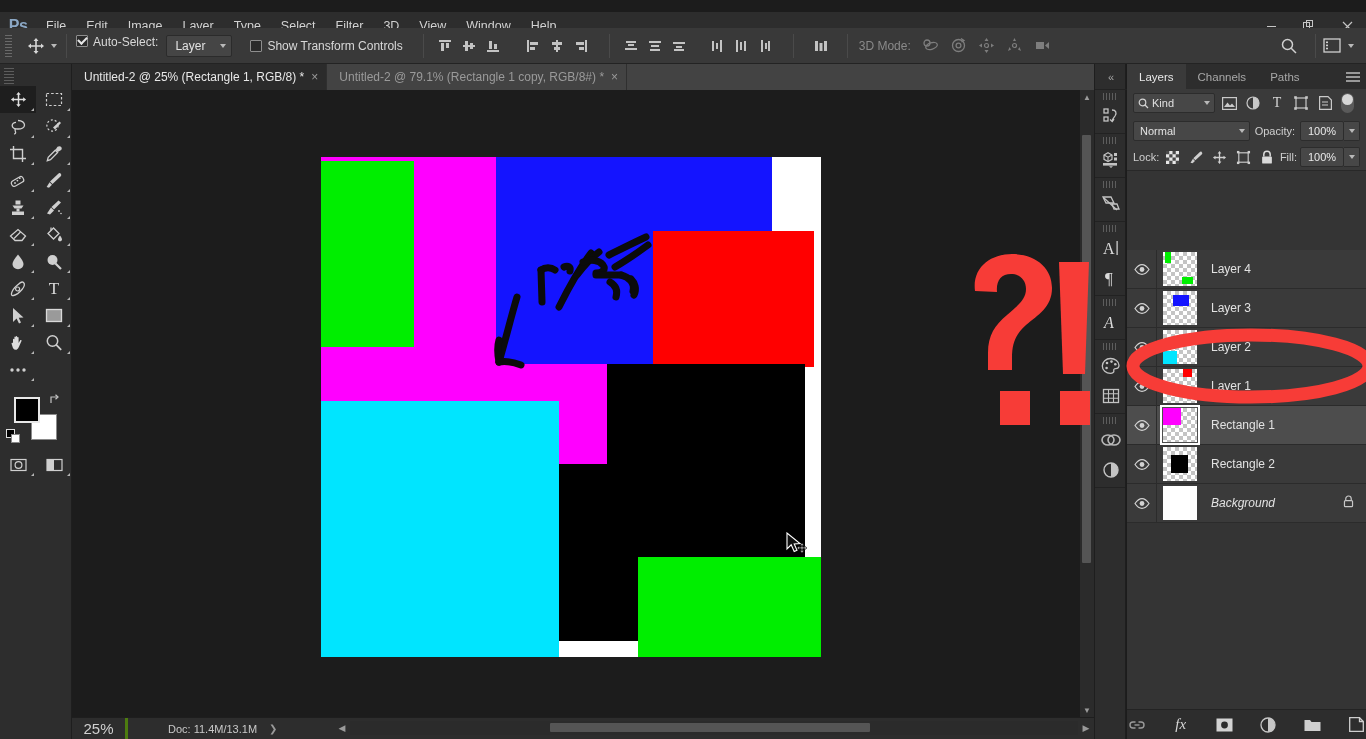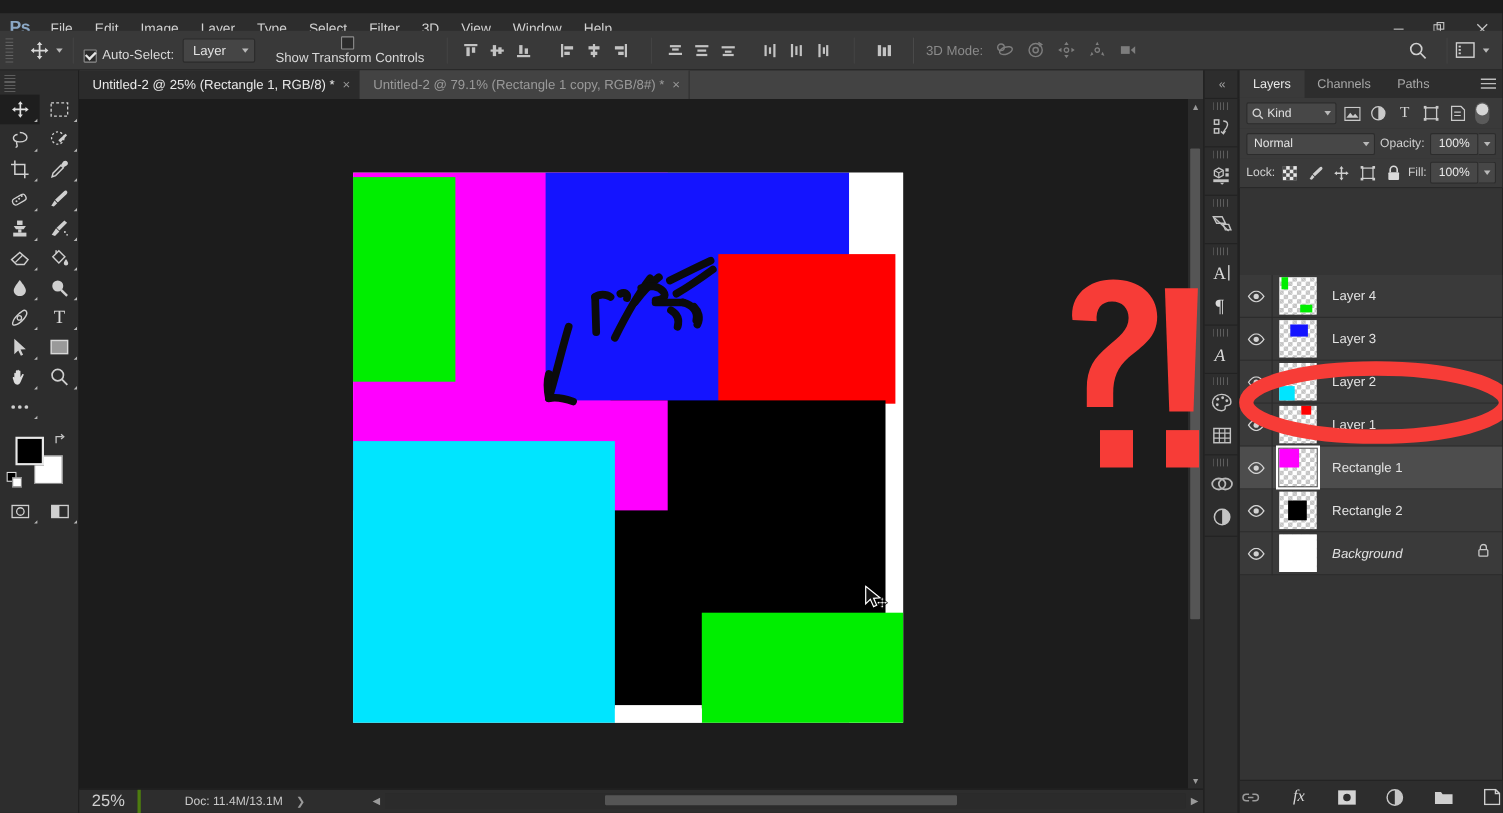--- a/index.html
+++ b/index.html
@@ -244,30 +244,30 @@
       <div class="opt-tool-box">
         <svg width="18" height="18" viewBox="0 0 18 18">
           <path d="M9 1 L11.5 4 L9.8 4 L9.8 8.2 L14 8.2 L14 6.5 L17 9 L14 11.5 L14 9.8 L9.8 9.8 L9.8 14 L11.5 14 L9 17 L6.5 14 L8.2 14 L8.2 9.8 L4 9.8 L4 11.5 L1 9 L4 6.5 L4 8.2 L8.2 8.2 L8.2 4 L6.5 4 Z" fill="#d7d7d7"></path>
         </svg>
       </div>
       <div class="caret"></div>
     </div>
 
     <div class="vdiv"></div>
 
-    <div style="display:flex;align-items:flex-end;">
+    <div style="display:flex;align-items:flex-start;">
       <span class="chk on"></span>
       <span class="opt-label">Auto-Select:</span>
       <div class="opt-select">
         <span>Layer</span>
         <span class="caret" style="margin-left:10px;"></span>
       </div>
     </div>
 
-    <div style="display:flex;align-items:center;margin-left:18px;flex-direction:column;">
+    <div style="display:flex;align-items:center;margin-left:18px;">
       <span class="chk"></span>
       <span class="opt-label">Show Transform Controls</span>
     </div>
 
     <div class="vdiv" style="margin-left:20px;"></div>
 
     <div style="display:flex;">
       <div class="align-btn">
         <svg width="16" height="16" viewBox="0 0 16 16">
             <rect x="2" y="2" width="12" height="2" fill="#c3c3c3"></rect>

